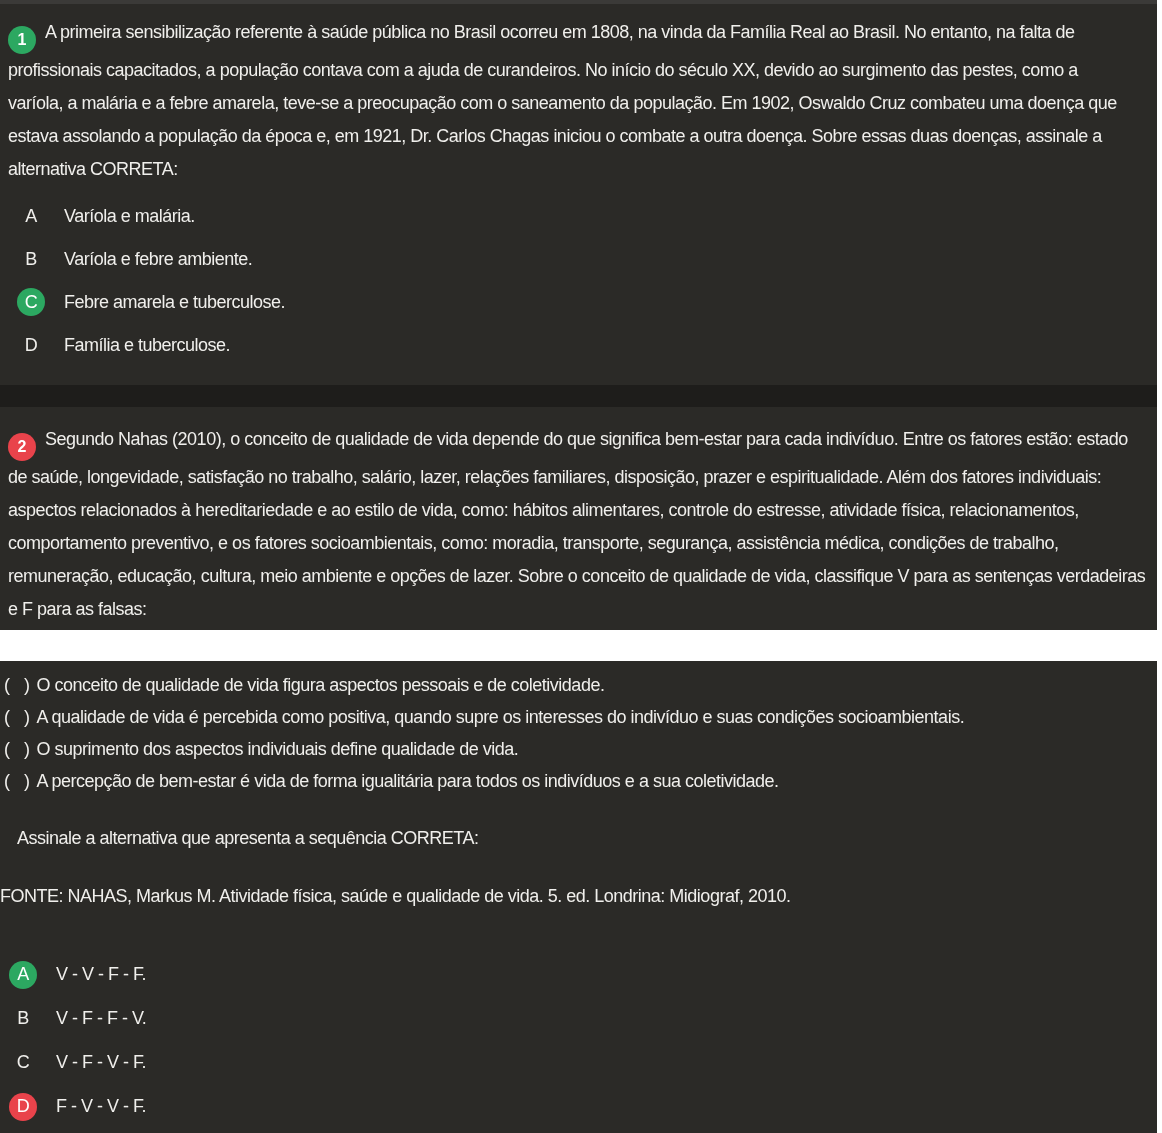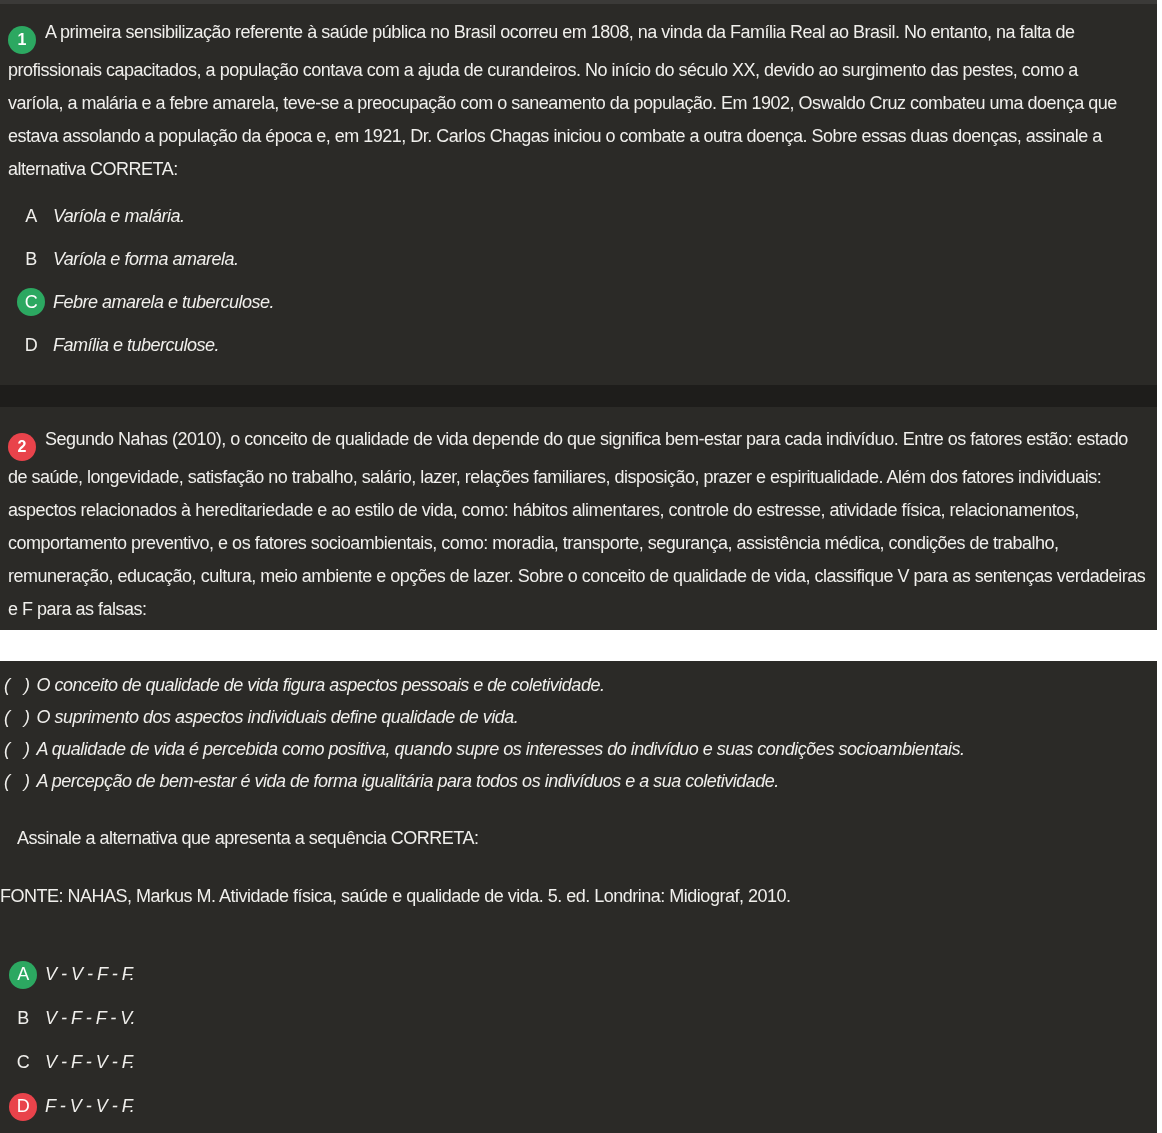--- a/index.html
+++ b/index.html
@@ -35,43 +35,43 @@
   .option{display:flex;align-items:center;height:43px;}
   .card3 .option{height:44px;}
   .opt-badge{
     width:28px;height:28px;border-radius:50%;
     display:flex;align-items:center;justify-content:center;
     margin-left:9px;font-size:18px;flex:0 0 28px;
   }
   .opt-badge.none{background:transparent;color:var(--text_color);}
   .opt-badge.green{background:var(--green);color:#fff;}
   .opt-badge.red{background:var(--red);color:#fff;}
-  .opt-text{margin-left:8px;white-space:nowrap;font-style:italic;}
+  .opt-text{margin-left:19px;white-space:nowrap;}
   .statements{padding-left:4px;}
-  .statement{line-height:32px;font-style:italic;}
+  .statement{line-height:32px;}
   .st-marker{word-spacing:10px;margin-right:7px;}
   .prompt-line{margin-top:25px;padding-left:17px;line-height:33px;}
   .source-line{margin-top:25px;line-height:33px;}
   .card3 .options{margin-top:40px;}
 </style>
 </head>
 <body>
 
 <div class="card card1">
   <div class="qtext">
     <span class="qbadge green">1</span><span>A primeira sensibilização referente à saúde pública no Brasil ocorreu em 1808, na vinda da Família Real ao Brasil. No entanto, na falta de profissionais capacitados, a população contava com a ajuda de curandeiros. No início do século XX, devido ao surgimento das pestes, como a varíola, a malária e a febre amarela, teve-se a preocupação com o saneamento da população. Em 1902, Oswaldo Cruz combateu uma doença que estava assolando a população da época e, em 1921, Dr. Carlos Chagas iniciou o combate a outra doença. Sobre essas duas doenças, assinale a alternativa CORRETA:</span>
   </div>
   <div class="options">
       <div class="option">
         <span class="opt-badge none">A</span>
         <span class="opt-text">Varíola e malária.</span>
       </div>
       <div class="option">
         <span class="opt-badge none">B</span>
-        <span class="opt-text">Varíola e forma amarela.</span>
+        <span class="opt-text">Varíola e febre ambiente.</span>
       </div>
       <div class="option">
         <span class="opt-badge green">C</span>
         <span class="opt-text">Febre amarela e tuberculose.</span>
       </div>
       <div class="option">
         <span class="opt-badge none">D</span>
         <span class="opt-text">Família e tuberculose.</span>
       </div>
     </div>
@@ -83,22 +83,22 @@
   <div class="qtext">
     <span class="qbadge red">2</span><span>Segundo Nahas (2010), o conceito de qualidade de vida depende do que significa bem-estar para cada indivíduo. Entre os fatores estão: estado de saúde, longevidade, satisfação no trabalho, salário, lazer, relações familiares, disposição, prazer e espiritualidade. Além dos fatores individuais: aspectos relacionados à hereditariedade e ao estilo de vida, como: hábitos alimentares, controle do estresse, atividade física, relacionamentos, comportamento preventivo, e os fatores socioambientais, como: moradia, transporte, segurança, assistência médica, condições de trabalho, remuneração, educação, cultura, meio ambiente e opções de lazer. Sobre o conceito de qualidade de vida, classifique V para as sentenças verdadeiras e F para as falsas:</span>
   </div>
 </div>
 
 <div class="gap"></div>
 
 <div class="card card3">
   <div class="statements">
       <div class="statement"><span class="st-marker">( )</span><span>O conceito de qualidade de vida figura aspectos pessoais e de coletividade.</span></div>
+      <div class="statement"><span class="st-marker">( )</span><span>A qualidade de vida é percebida como positiva, quando supre os interesses do indivíduo e suas condições socioambientais.</span></div>
       <div class="statement"><span class="st-marker">( )</span><span>O suprimento dos aspectos individuais define qualidade de vida.</span></div>
-      <div class="statement"><span class="st-marker">( )</span><span>A qualidade de vida é percebida como positiva, quando supre os interesses do indivíduo e suas condições socioambientais.</span></div>
       <div class="statement"><span class="st-marker">( )</span><span>A percepção de bem-estar é vida de forma igualitária para todos os indivíduos e a sua coletividade.</span></div>
     </div>
   <div class="prompt-line">Assinale a alternativa que apresenta a sequência CORRETA:</div>
   <div class="source-line">FONTE: NAHAS, Markus M. Atividade física, saúde e qualidade de vida. 5. ed. Londrina: Midiograf, 2010.</div>
   <div class="options">
       <div class="option">
         <span class="opt-badge green">A</span>
         <span class="opt-text">V - V - F - F.</span>
       </div>
       <div class="option">

